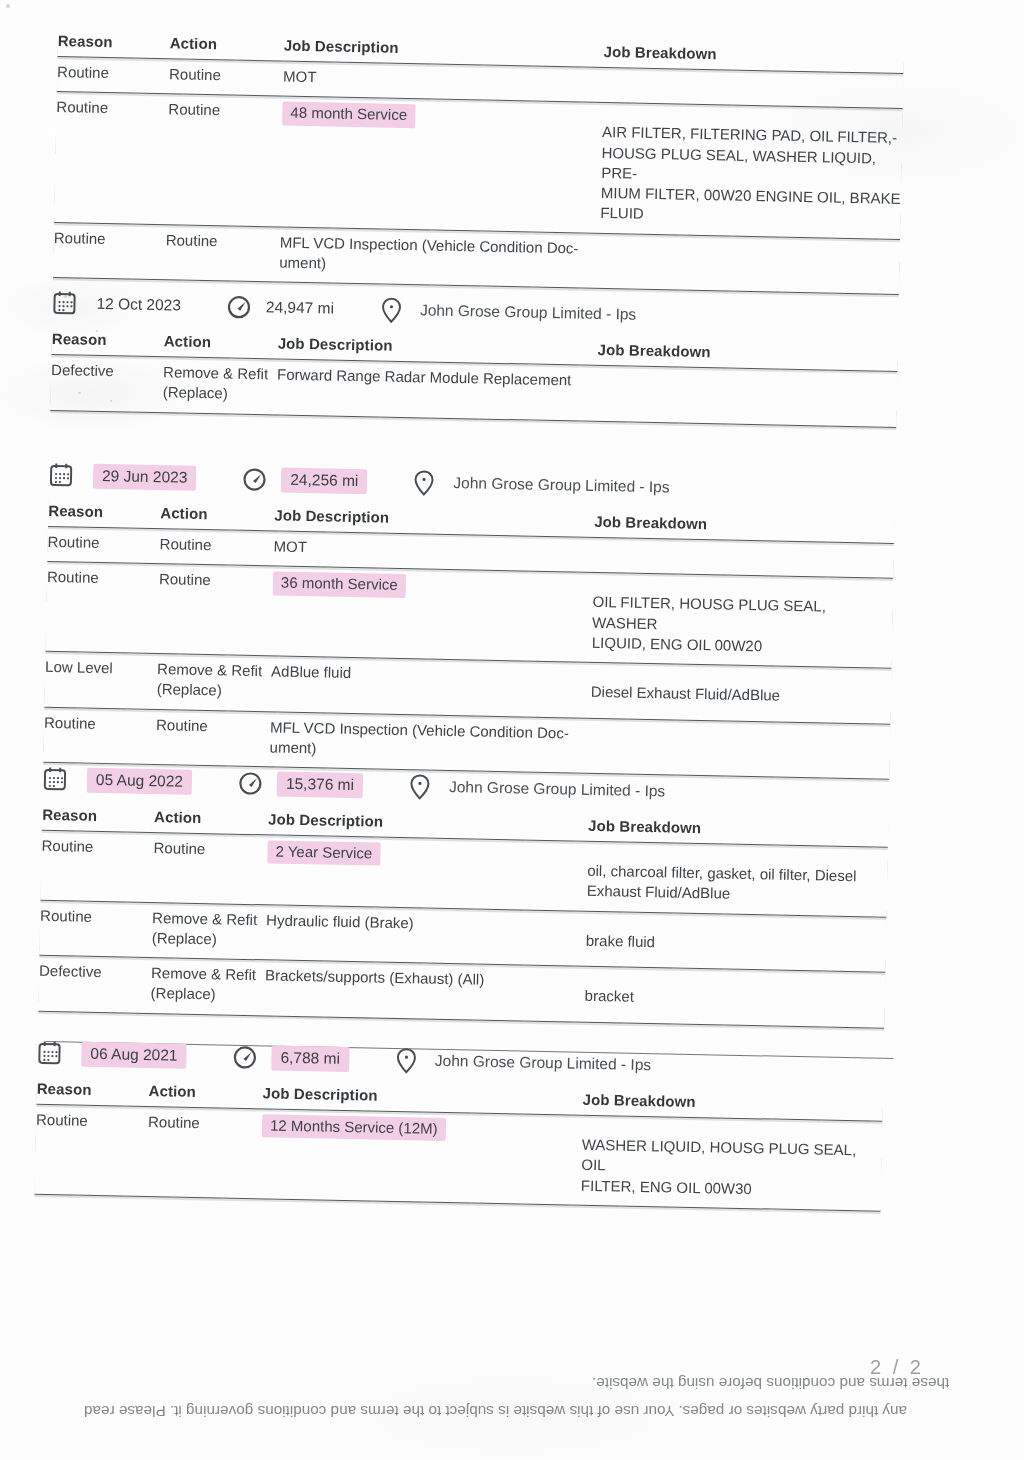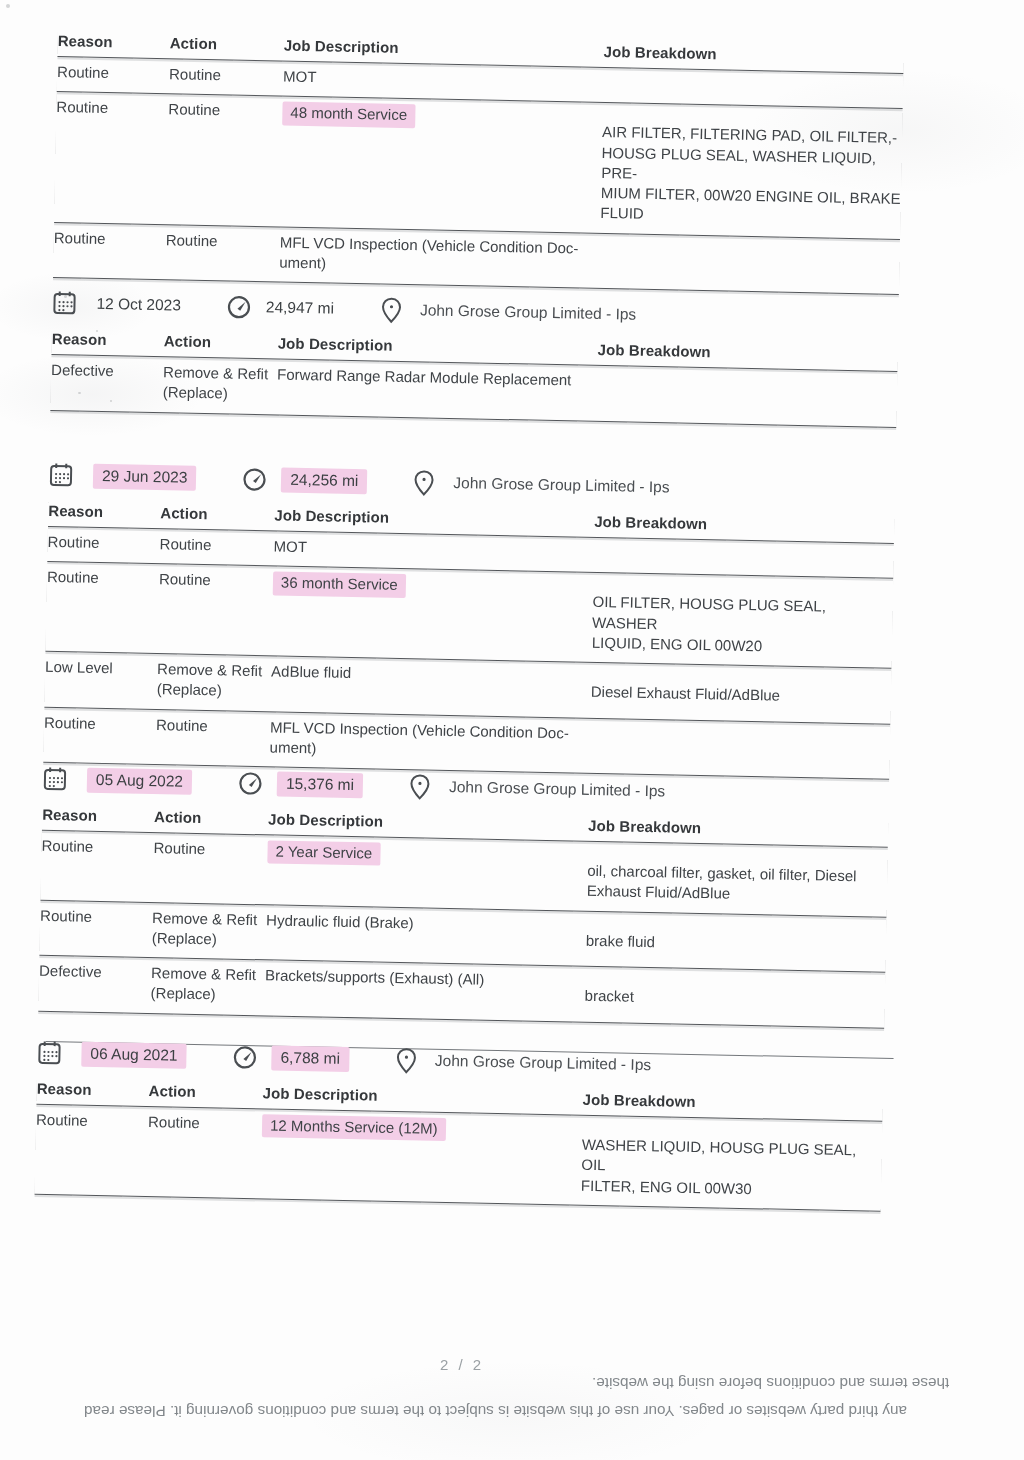--- a/index.html
+++ b/index.html
@@ -49,22 +49,22 @@
   .c.breakdown.filled{padding-top:14px;}
   .hl{background:#f3cee7;padding:1px 8px 2px;border-radius:2px;box-decoration-break:clone;}
   .mdate.hl,.mmi.hl{padding:3px 9px 4px;}
   .desc-inner.hl{display:inline-block;}
   .extra-rule::after{
     content:"";position:absolute;left:8px;right:-10px;bottom:-30px;
     border-top:1.7px solid rgba(80,85,90,0.8);
   }
   
   .page-num{
-    position:absolute;left:0;top:1356px;width:924px;text-align:center;
-    font-size:15px;letter-spacing:3px;color:#9aa0a4;
+    position:absolute;left:0;top:1356px;width:924px;text-align:right;
+    font-size:20px;letter-spacing:3px;color:#9aa0a4;
   }
   .flip{
     position:absolute;transform:rotate(180deg);
     color:#82878b;font-size:15.3px;white-space:nowrap;
   }
   .flip1{top:1374px;left:592px;}
   .flip2{top:1402px;left:84px;}
   
   .speck{position:absolute;border-radius:50%;background:rgba(90,95,100,.25);}
 </style>

